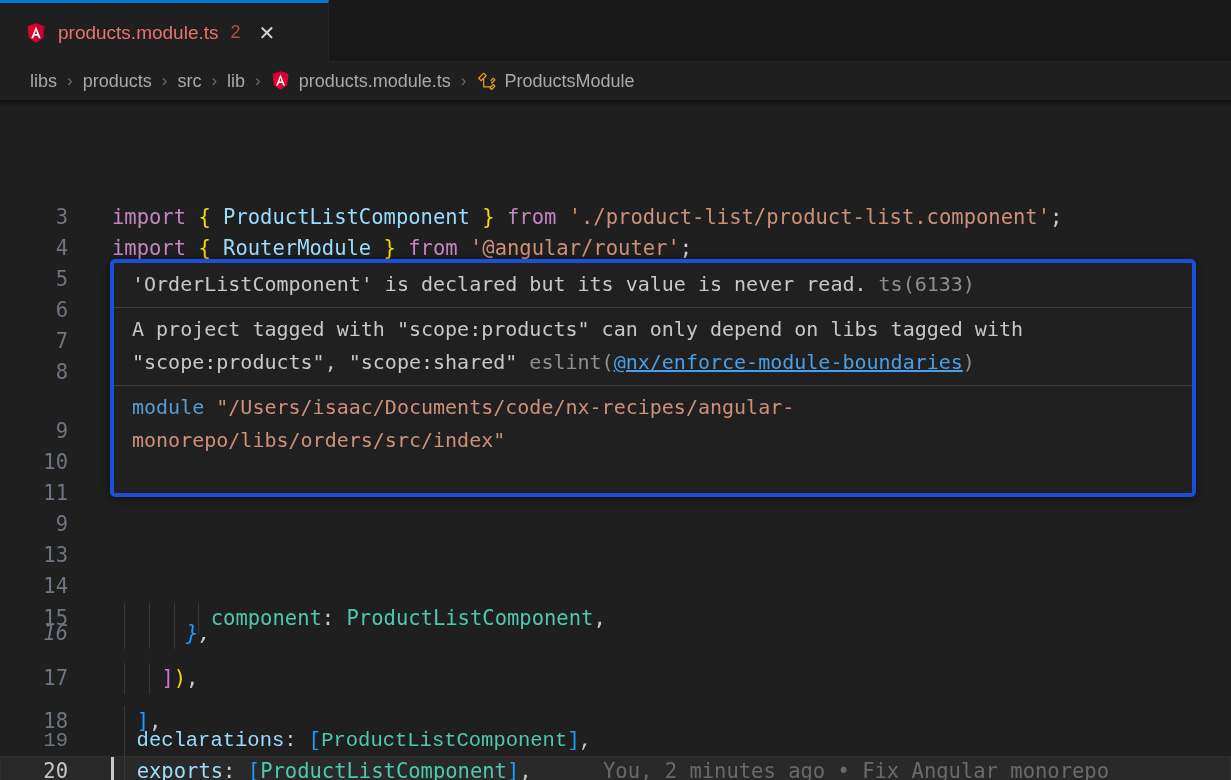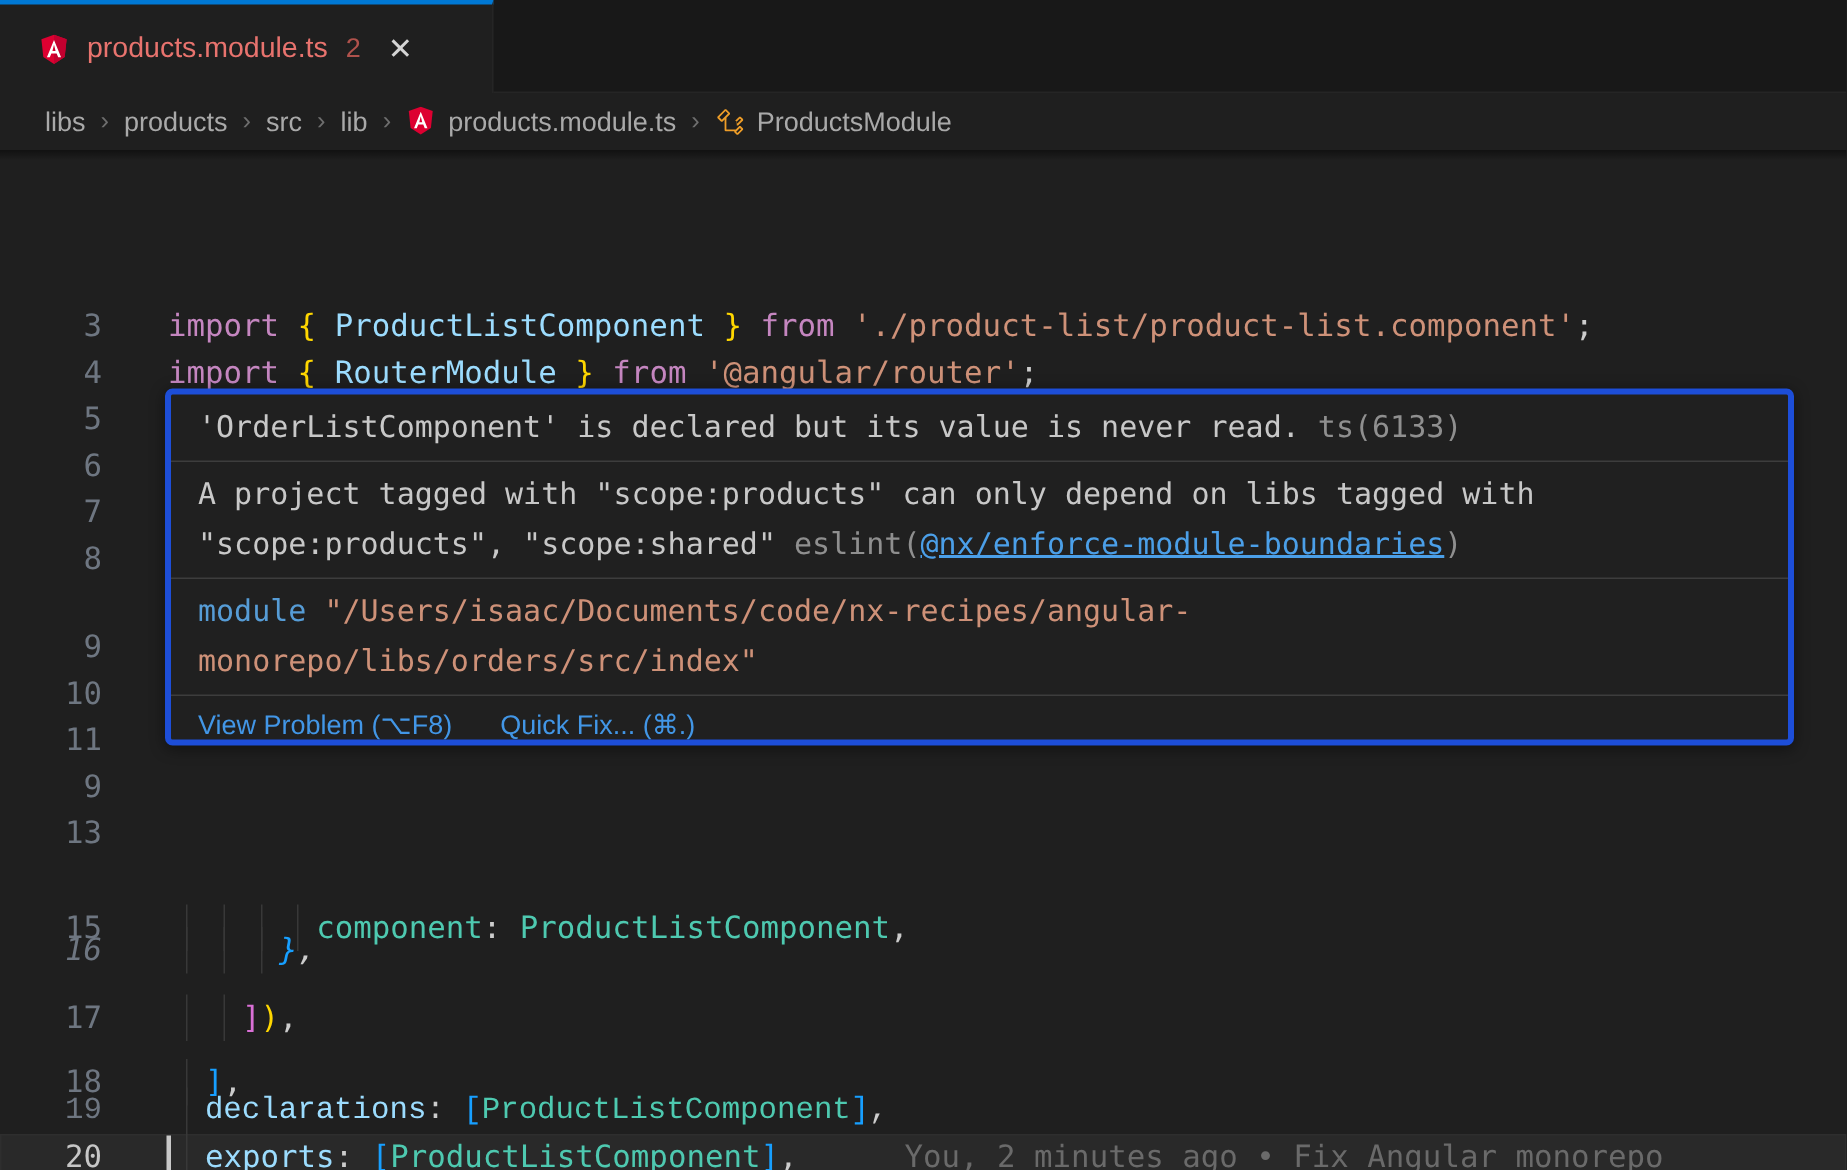--- a/index.html
+++ b/index.html
@@ -161,20 +161,23 @@
       </div>
       <div class="code-row" style="top: 378px;">
         <div class="gutter-num">11</div>
       </div>
       <div class="code-row" style="top: 409px;">
         <div class="gutter-num">9</div>
       </div>
       <div class="code-row" style="top: 440px;">
         <div class="gutter-num">13</div>
       </div>
+      <div class="code-row" style="top: 471px;">
+        <div class="gutter-num">14</div>
+      </div>
       <div class="code-row" style="top: 503px;">
         <div class="indent-guide" style="left: 124px;"></div>
         <div class="indent-guide" style="left: 149px;"></div>
         <div class="indent-guide" style="left: 174px;"></div>
         <div class="indent-guide" style="left: 198px;"></div>
         <div class="gutter-num">15</div>
         <div class="code-text"><span class="tok-p">        </span><span class="tok-t">component</span><span class="tok-p">:</span><span class="tok-p"> </span><span class="tok-t">ProductListComponent</span><span class="tok-p">,</span></div>
       </div>
       <div class="code-row" style="top: 518px; font-style: italic;">
         <div class="indent-guide" style="left: 124px;"></div>
@@ -219,19 +222,15 @@
         <span>"scope:products", "scope:shared" </span><span class="dim">eslint(</span><span class="hover-link">@nx/enforce-module-boundaries</span><span class="dim">)</span>
       </div>
     </div>
     <div class="hover-divider"></div>
     <div class="hover-row">
       <div>
         <span class="tok-mod">module</span><span class="tok-path"> "/Users/isaac/Documents/code/nx-recipes/angular-</span>
       </div>
       <div class="tok-path">monorepo/libs/orders/src/index"</div>
     </div>
-    <div id="hover-actions">
-      <a class="action-link">View Problem (⌥F8)</a>
-      <a class="action-link">Quick Fix... (⌘.)</a>
-    </div>
   </div>
 
 </div>
 
 </body></html>

